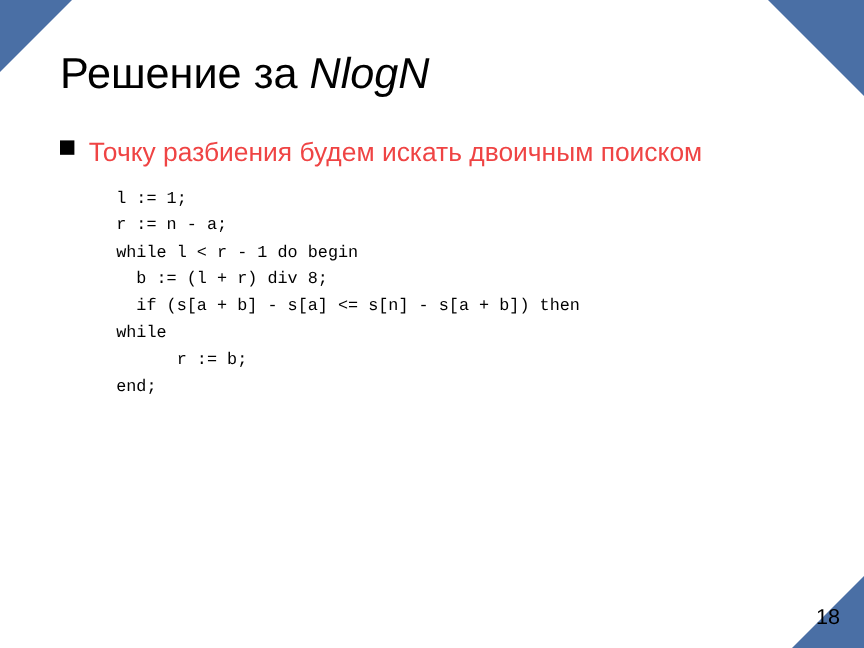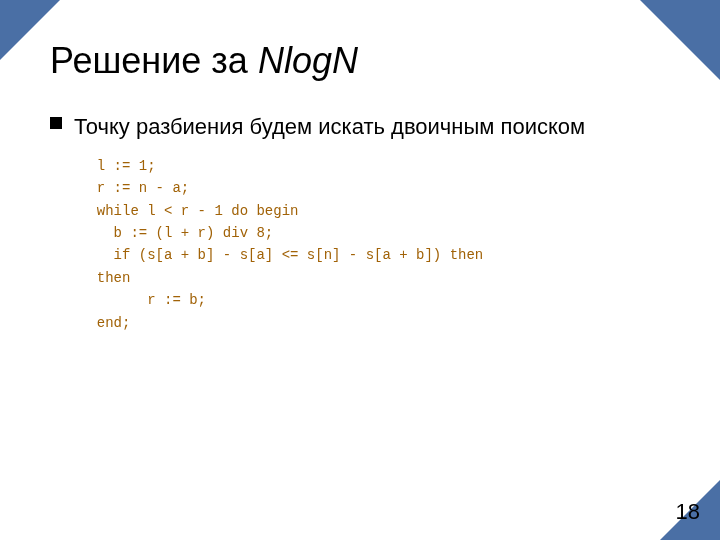--- a/index.html
+++ b/index.html
@@ -80,45 +80,45 @@
       width: 12px;
       height: 12px;
       background: #000000;
       margin-top: 5px;
       margin-right: 12px;
       flex-shrink: 0;
     }
 
     .bullet-text {
       font-size: 22px;
-      color: #000000;
+      color: #ef4444;
       line-height: 1.4;
       font-family: Arial, sans-serif;
     }
 
     .code-block {
       margin-top: 12px;
       margin-left: 0px;
       font-family: 'Courier New', Courier, monospace;
       font-size: 14px;
-      color: #a16207;
+      color: #000000;
       line-height: 1.6;
       padding-left: 30px;
     }
 
     .code-line {
       white-space: pre;
       display: block;
     }
 
     .page-number {
       position: absolute;
       bottom: 15px;
       right: 20px;
-      font-size: 22px;
+      font-size: 18px;
       color: #000000;
       font-family: Arial, sans-serif;
     }
   </style>
 </head>
 <body>
 
 <div class="corner-top-left"></div>
 <div class="corner-top-right"></div>
 <div class="corner-bottom-right"></div>
@@ -133,20 +133,20 @@
     <div class="bullet-square"></div>
     <span class="bullet-text">Точку разбиения будем искать двоичным поиском</span>
   </div>
 
   <div class="code-block">
     <span class="code-line">  l := 1;</span>
     <span class="code-line">  r := n - a;</span>
     <span class="code-line">  while l &lt; r - 1 do begin</span>
     <span class="code-line">    b := (l + r) div 8;</span>
     <span class="code-line">    if (s[a + b] - s[a] &lt;= s[n] - s[a + b]) then</span>
-    <span class="code-line">  then</span>
+    <span class="code-line">  while</span>
     <span class="code-line">        r := b;</span>
     <span class="code-line">  end;</span>
   </div>
 
 </div>
 
 <div class="page-number">18</div>
 
 </body></html>

